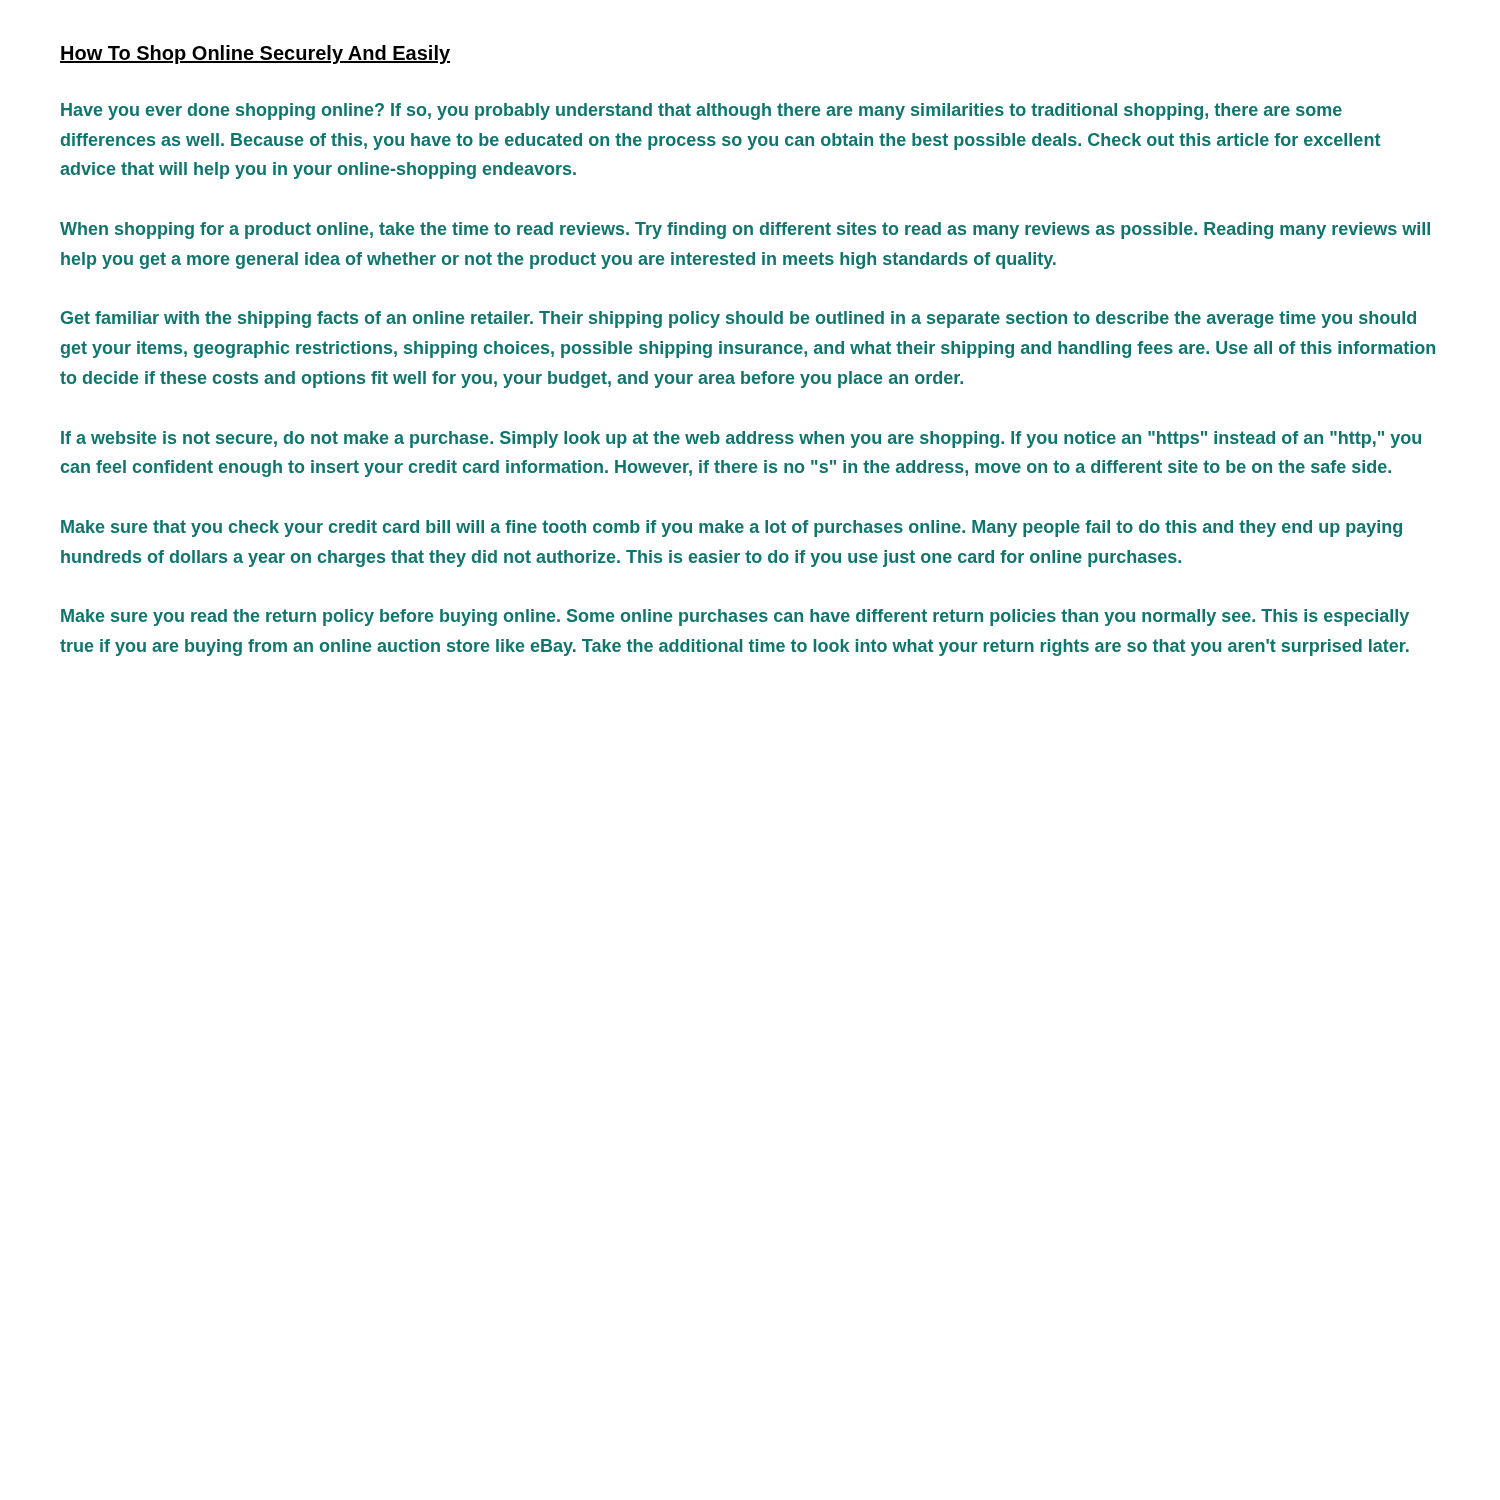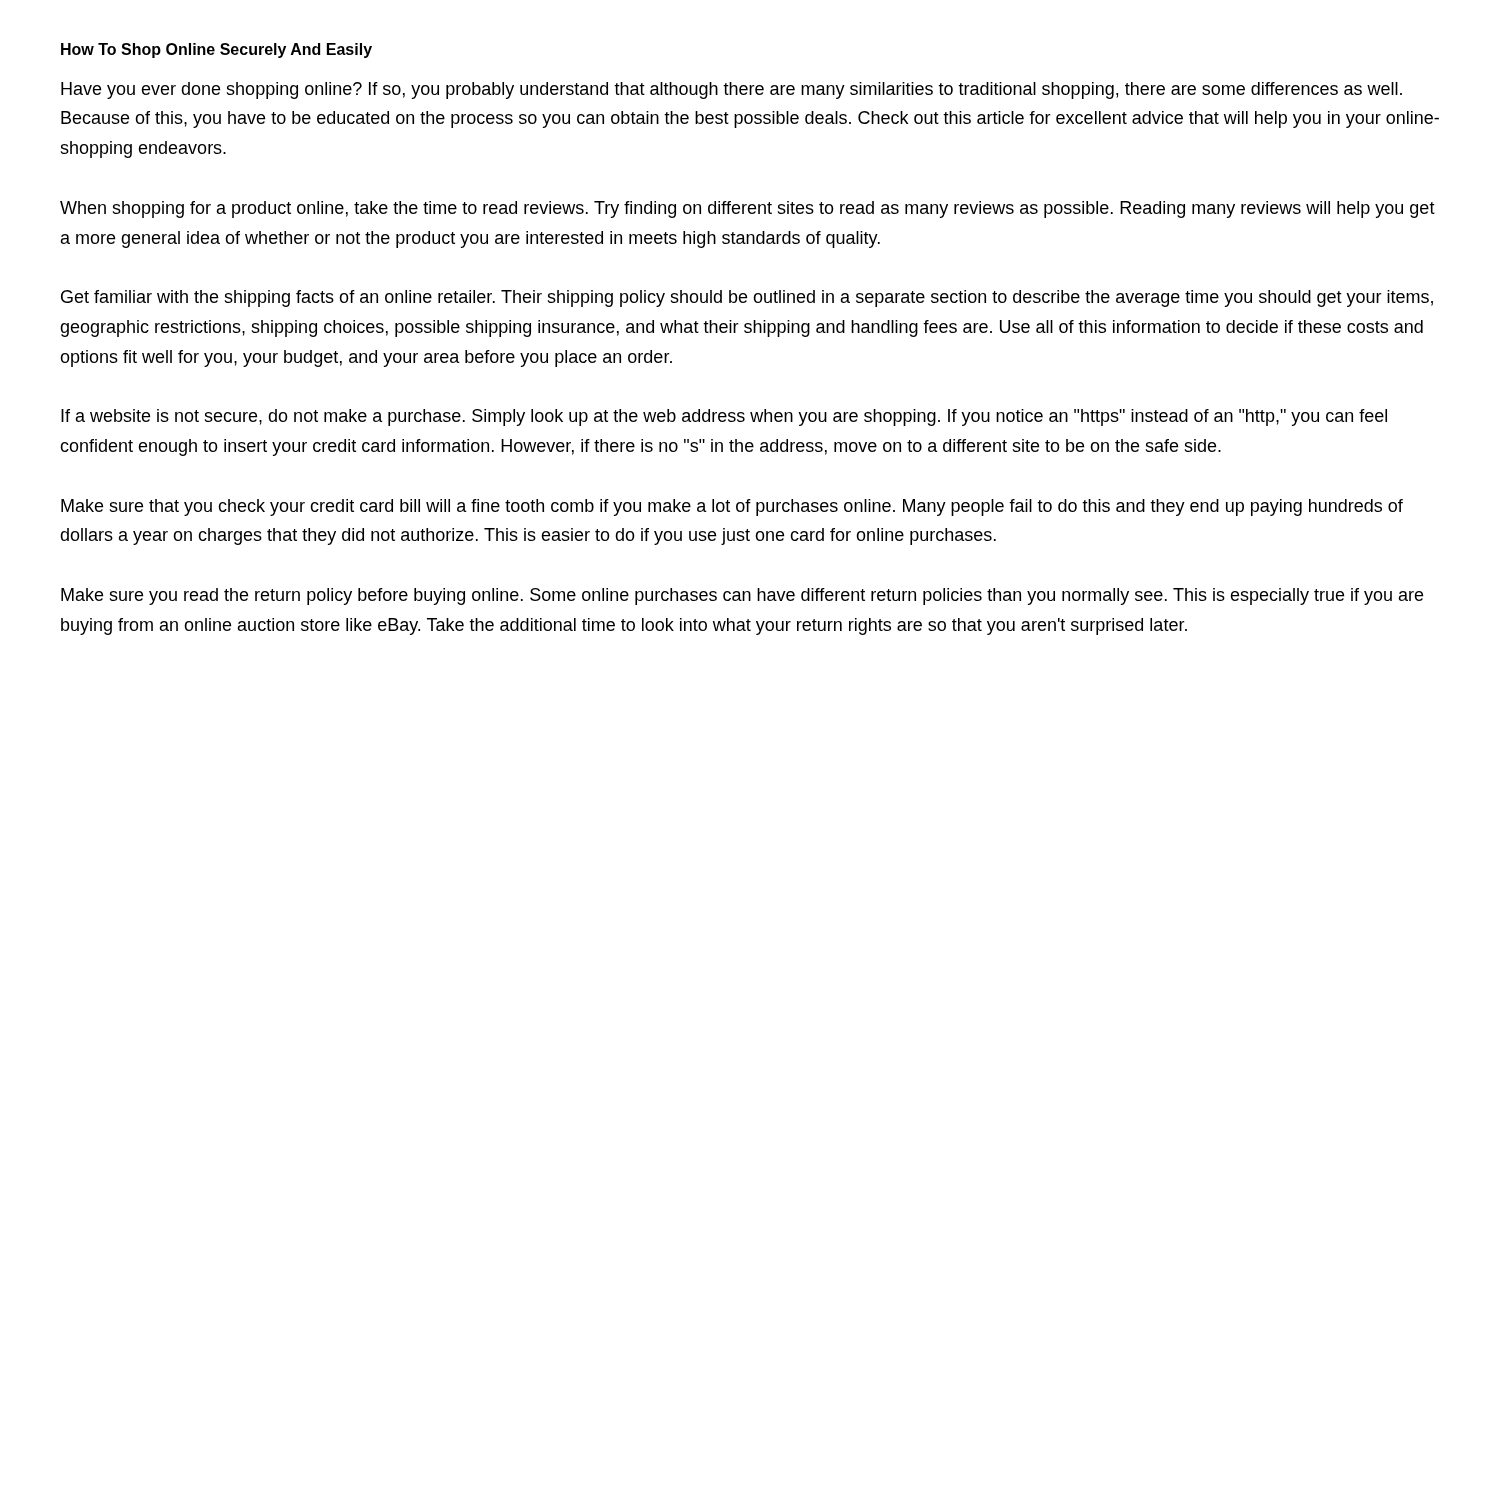--- a/index.html
+++ b/index.html
@@ -11,30 +11,32 @@
     body {
       background-color: #ffffff;
       font-family: Arial, Helvetica, sans-serif;
       font-size: 18px;
       color: #000000;
       padding: 40px 60px;
       max-width: 1500px;
     }
 
     .article-title {
-      font-size: 16px;
+      font-size: 20px;
       font-weight: bold;
-      margin-bottom: 14px;
+      margin-bottom: 30px;
       line-height: 1.3;
+      text-decoration: underline;
     }
 
     .article-paragraph {
       margin-bottom: 30px;
       line-height: 1.65;
-      color: #000000;
+      color: #0f766e;
+      font-weight: bold;
     }
   </style>
 </head>
 <body>
 
 <h1 class="article-title">How To Shop Online Securely And Easily</h1>
 
 <p class="article-paragraph">Have you ever done shopping online? If so, you probably understand that although there are many similarities to traditional shopping, there are some differences as well. Because of this, you have to be educated on the process so you can obtain the best possible deals. Check out this article for excellent advice that will help you in your online-shopping endeavors.</p>
 
 <p class="article-paragraph">When shopping for a product online, take the time to read reviews. Try finding  on different sites to read as many reviews as possible. Reading many reviews will help you get a more general idea of whether or not the product you are interested in meets high standards of quality.</p>

